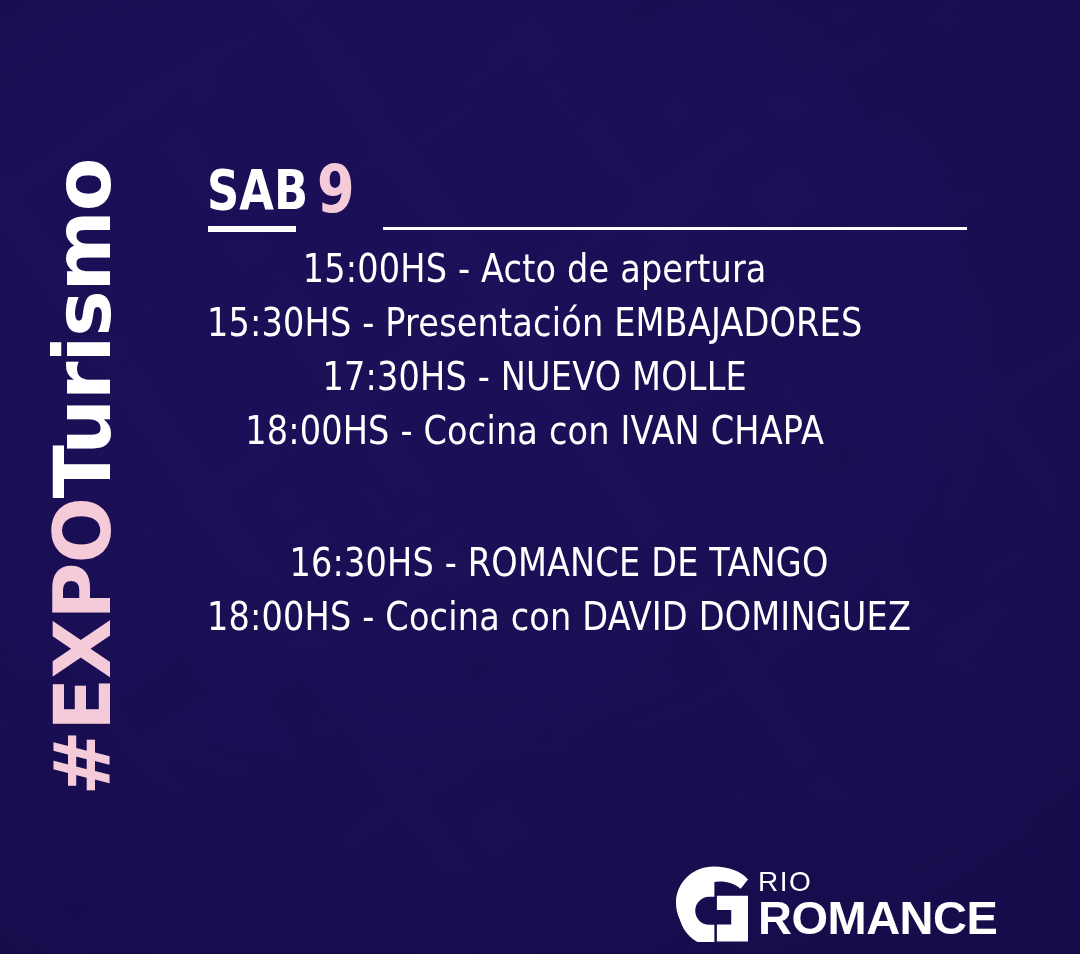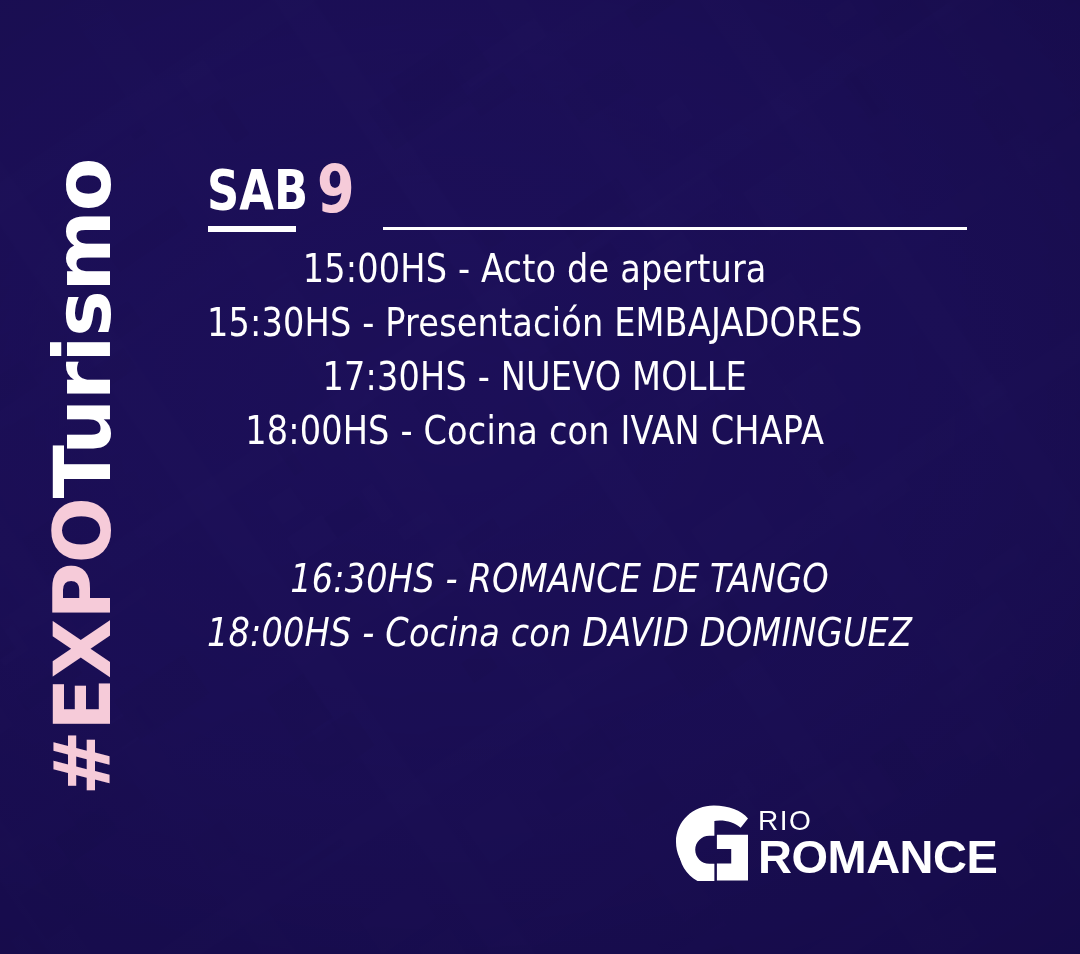--- a/index.html
+++ b/index.html
@@ -152,26 +152,26 @@
     font-weight:400;
     font-size:39px;
     line-height:54px;
     color:#ffffff;
     white-space:nowrap;
     transform:scaleX(.86);
     transform-origin:left center;
     letter-spacing:.2px;
   }
   #day-sab .events{margin-top:10px;}
-  #day-dom .events{margin-top:34px;font-style:italic;}
+  #day-dom .events{margin-top:18px;}
 
   
   .logo{
     position:absolute;
-    left:676px;top:805px;
+    left:676px;top:866px;
     display:flex;align-items:center;
   }
   .logo-mark{
     width:72px;height:76px;
     flex:0 0 auto;
     margin-right:10px;
   }
   .logo-text{
     display:flex;flex-direction:column;
     justify-content:center;

